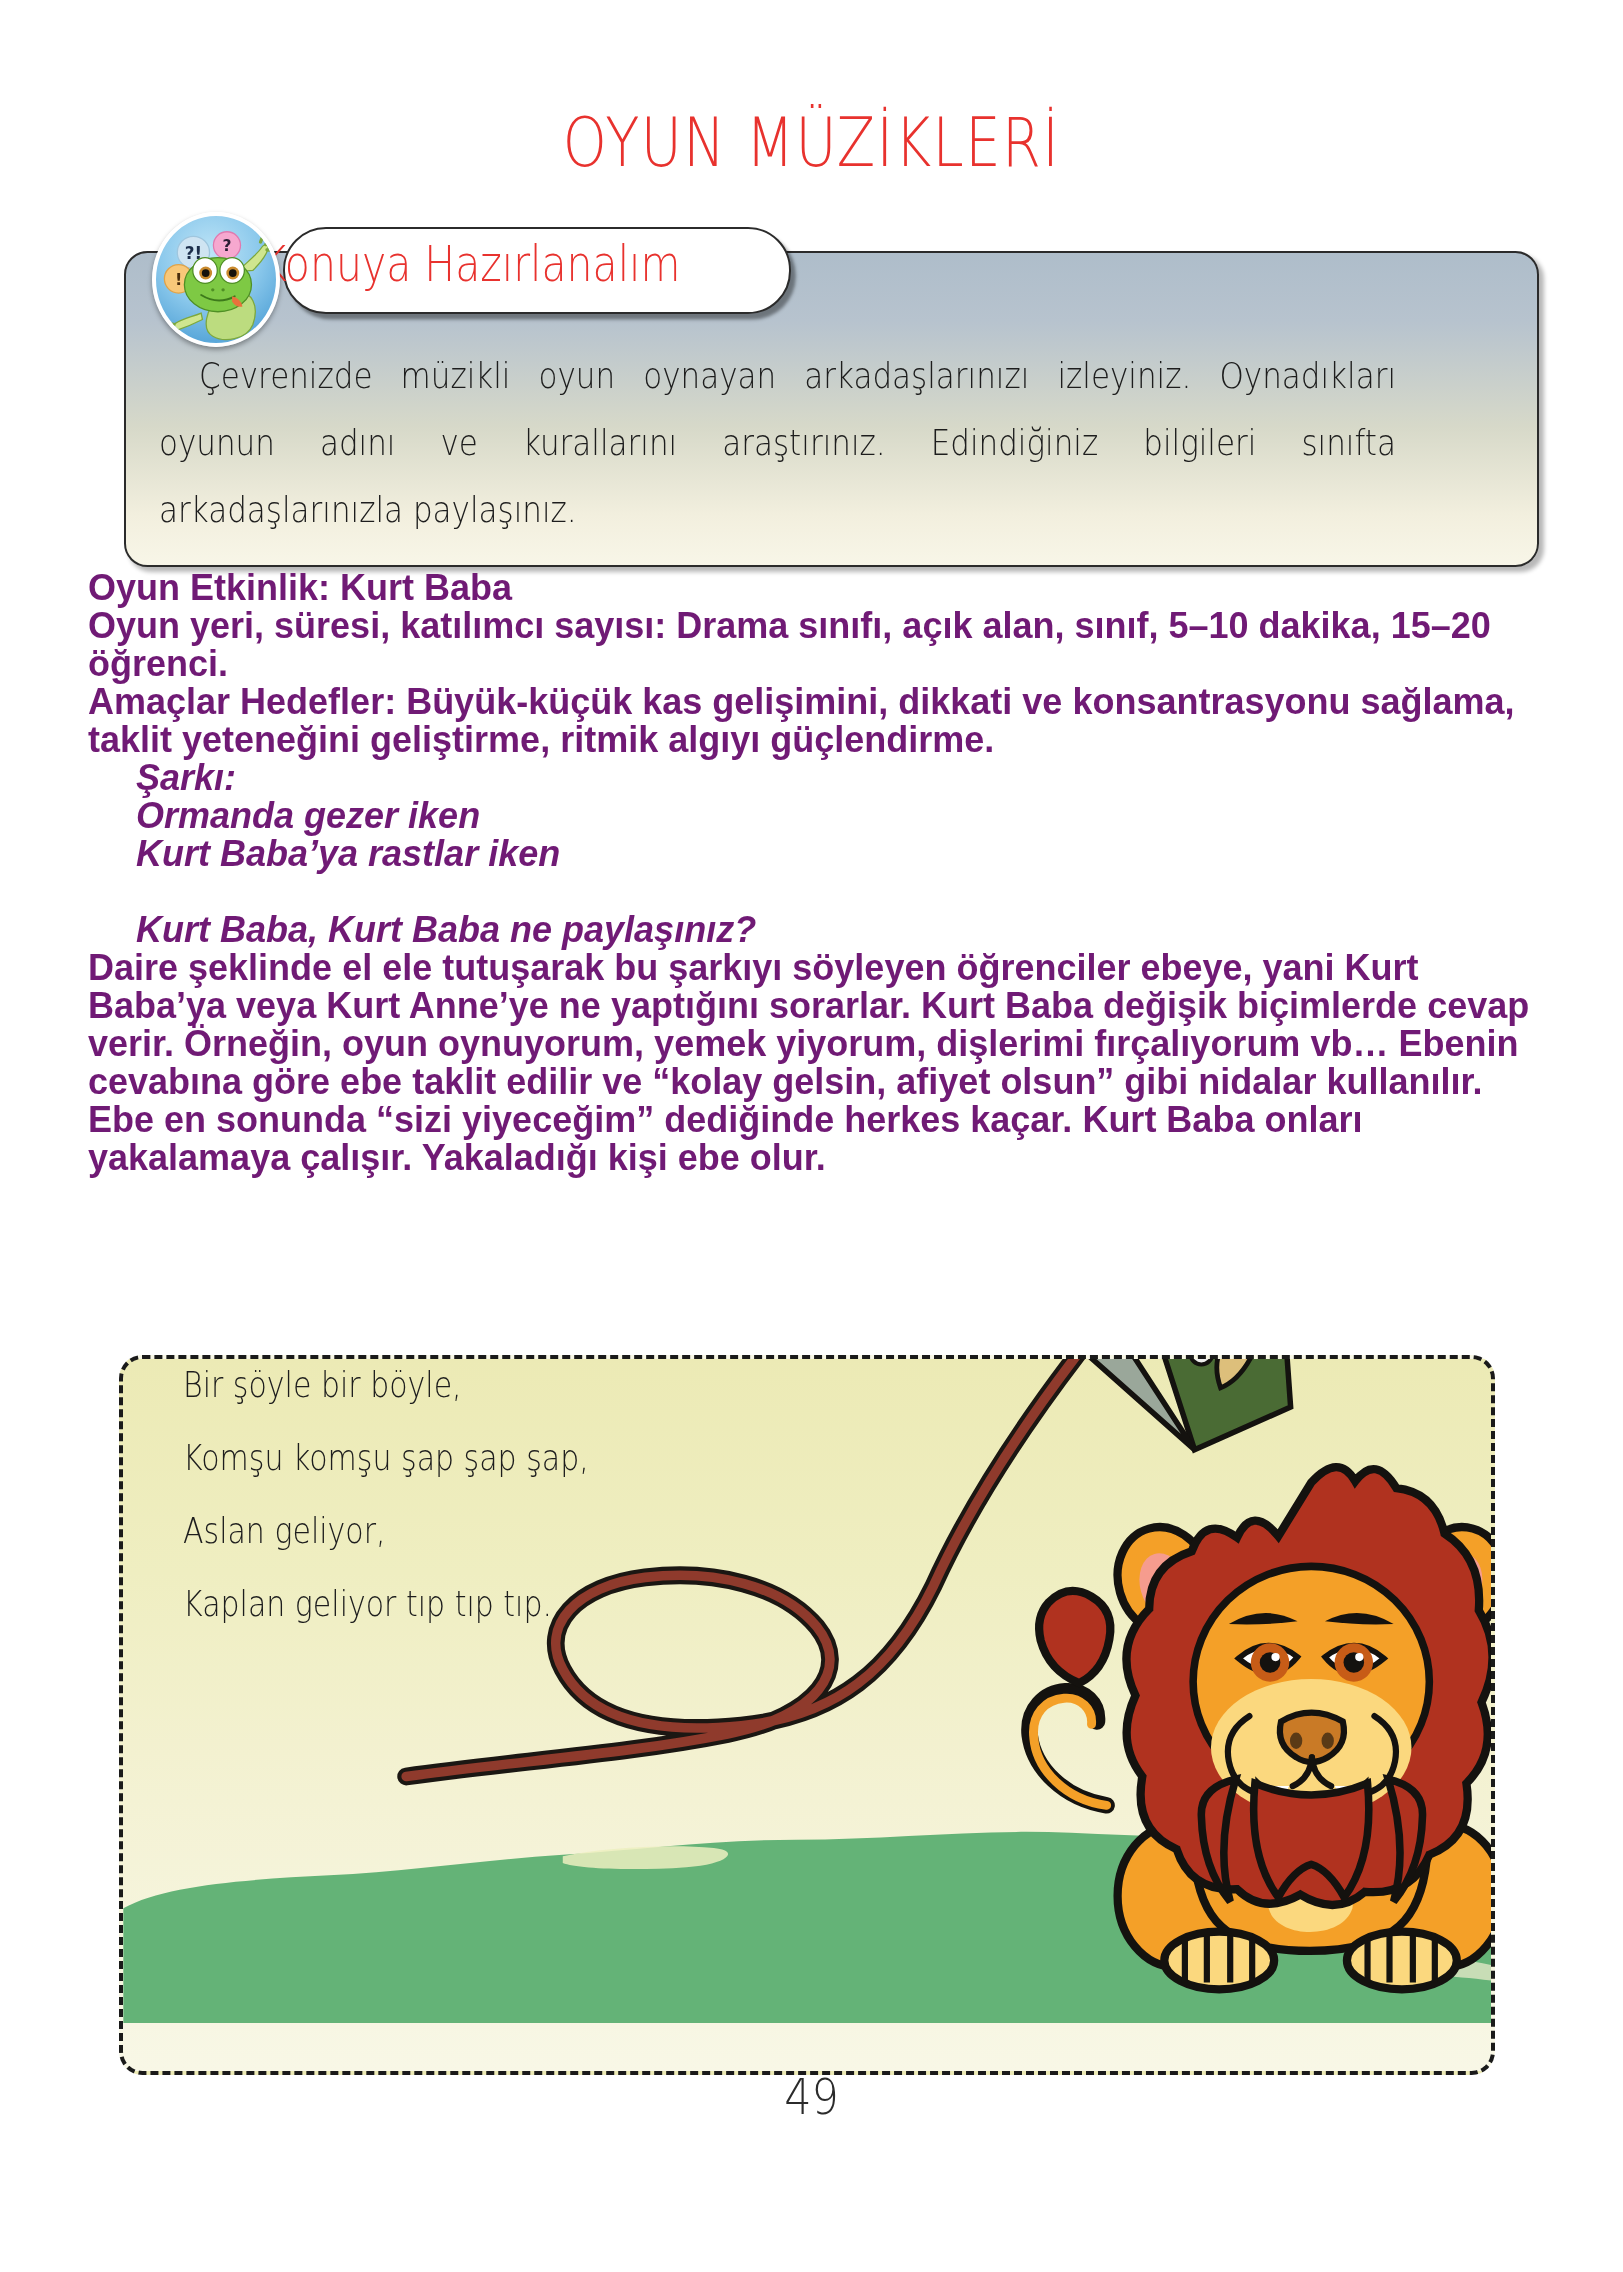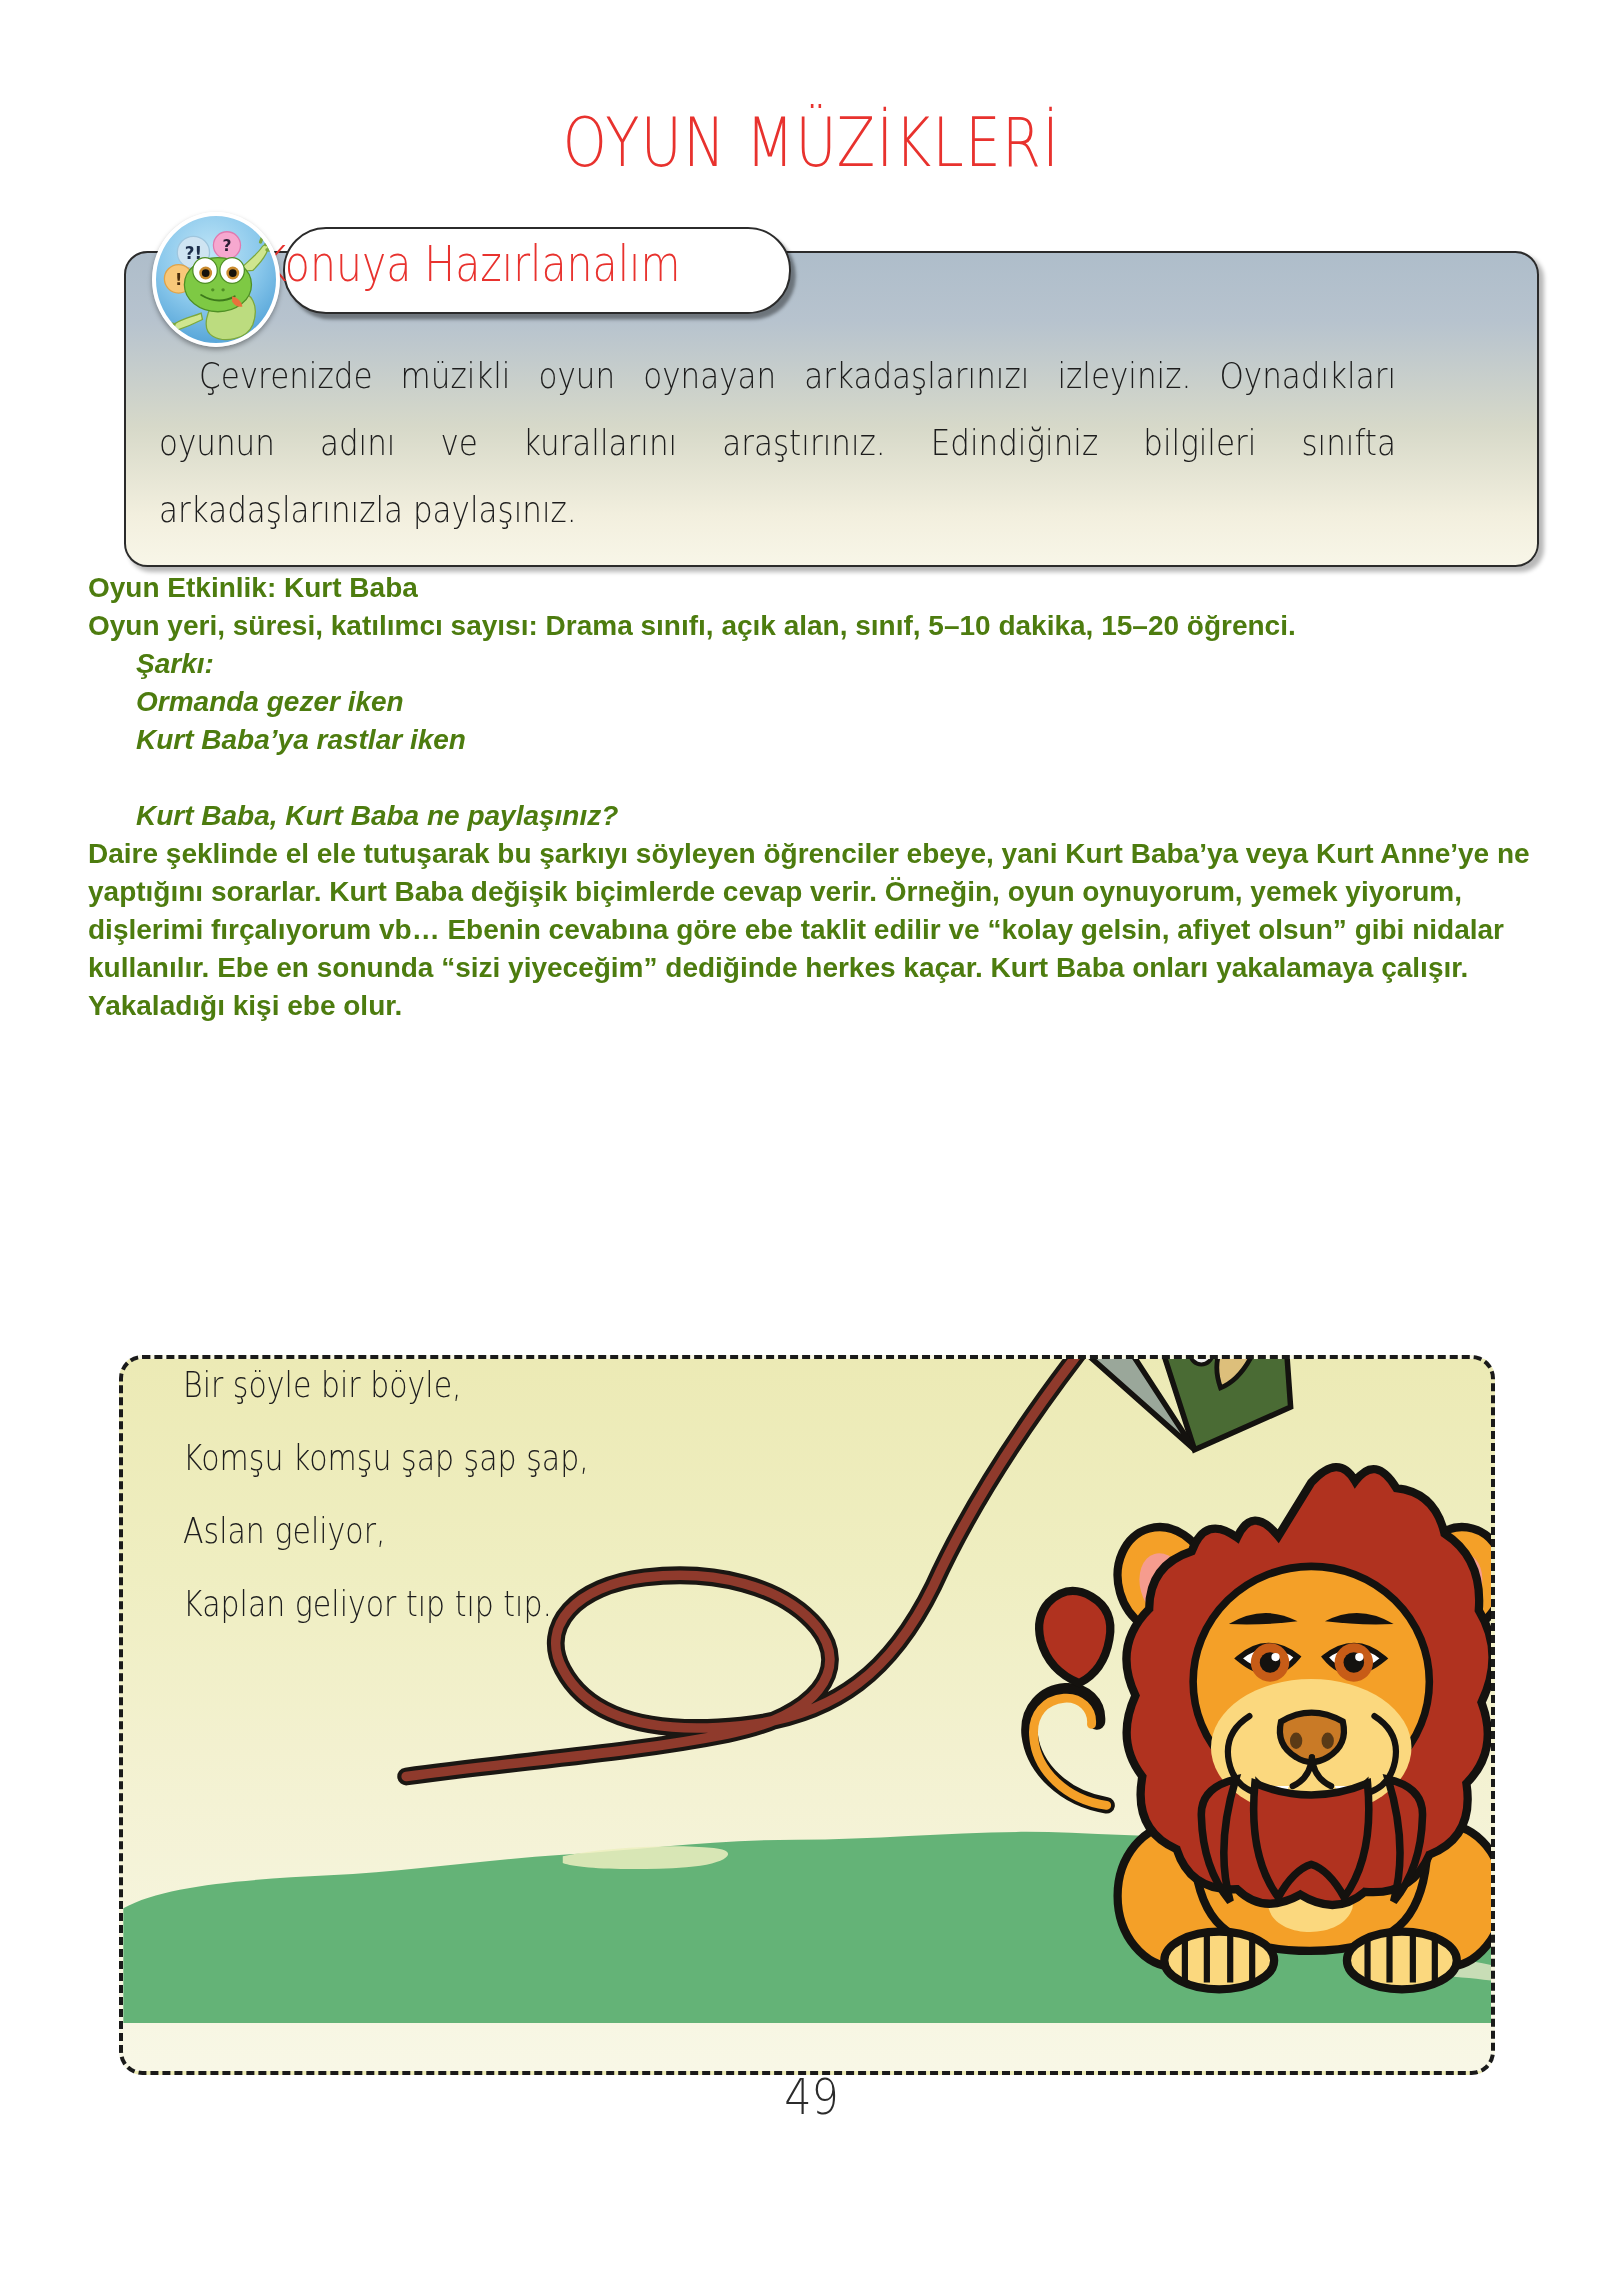--- a/index.html
+++ b/index.html
@@ -93,24 +93,24 @@
     overflow:hidden;
     z-index:5;
   }
   .frog-badge svg { display:block; width:100%; height:100%; }
 
   
   .body-red {
     position:absolute;
     left:88px; top:569px;
     width:1450px;
-    color:#4d7c0f;
+    color:#701a75;
     font-family:"Liberation Sans", sans-serif;
     font-weight:bold;
-    font-size:28px;
+    font-size:36px;
     line-height:38px;
   }
   .body-red p { margin:0; }
   .body-red .it { font-style:italic;margin-left:48px; }
   .body-red .spacer { height:38px; }
 
   
   .illus {
     position:absolute;
     left:119px; top:1355px;
@@ -195,20 +195,21 @@
         <path d="M118 124 q14 4 16 16 q-10 2 -16 -8 Z" fill="#e8723c"></path>
         <circle cx="88" cy="114" r="2.6" fill="#4f8f25"></circle>
         <circle cx="104" cy="114" r="2.6" fill="#4f8f25"></circle>
       </svg>
     </div>
   </div>
 
   <div class="body-red">
     <p>Oyun Etkinlik: Kurt Baba</p>
     <p>Oyun yeri, süresi, katılımcı sayısı: Drama sınıfı, açık alan, sınıf, 5–10 dakika, 15–20 öğrenci.</p>
+    <p>Amaçlar Hedefler: Büyük-küçük kas gelişimini, dikkati ve konsantrasyonu sağlama, taklit yeteneğini geliştirme, ritmik algıyı güçlendirme.</p>
     <p class="it">Şarkı:</p>
     <p class="it">Ormanda gezer iken</p>
     <p class="it">Kurt Baba’ya rastlar iken</p>
     <div class="spacer"></div>
     <p class="it">Kurt Baba, Kurt Baba ne paylaşınız?</p>
     <p>Daire şeklinde el ele tutuşarak bu şarkıyı söyleyen öğrenciler ebeye, yani Kurt Baba’ya veya Kurt Anne’ye ne yaptığını sorarlar. Kurt Baba değişik biçimlerde cevap verir. Örneğin, oyun oynuyorum, yemek yiyorum, dişlerimi fırçalıyorum vb… Ebenin cevabına göre ebe taklit edilir ve “kolay gelsin, afiyet olsun” gibi nidalar kullanılır. Ebe en sonunda “sizi yiyeceğim” dediğinde herkes kaçar. Kurt Baba onları yakalamaya çalışır. Yakaladığı kişi ebe olur.</p>
   </div>
 
   <div class="illus">
     <div class="illus-inner">

